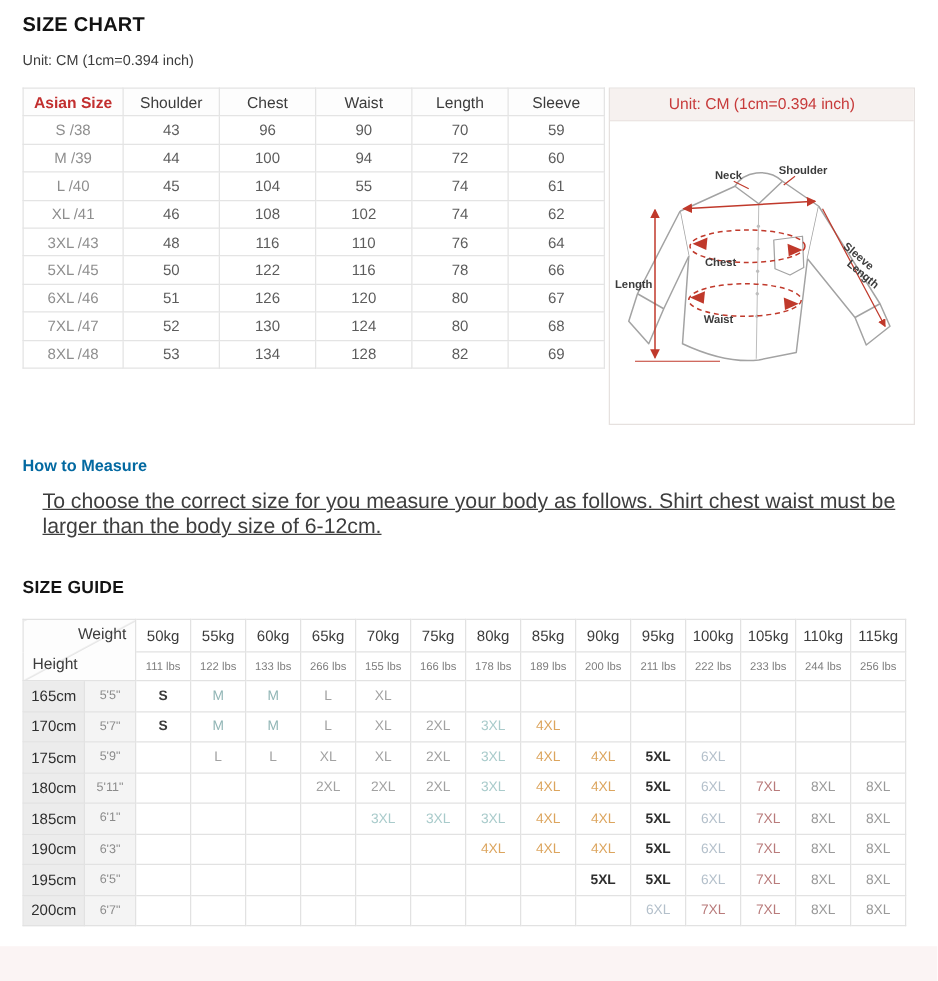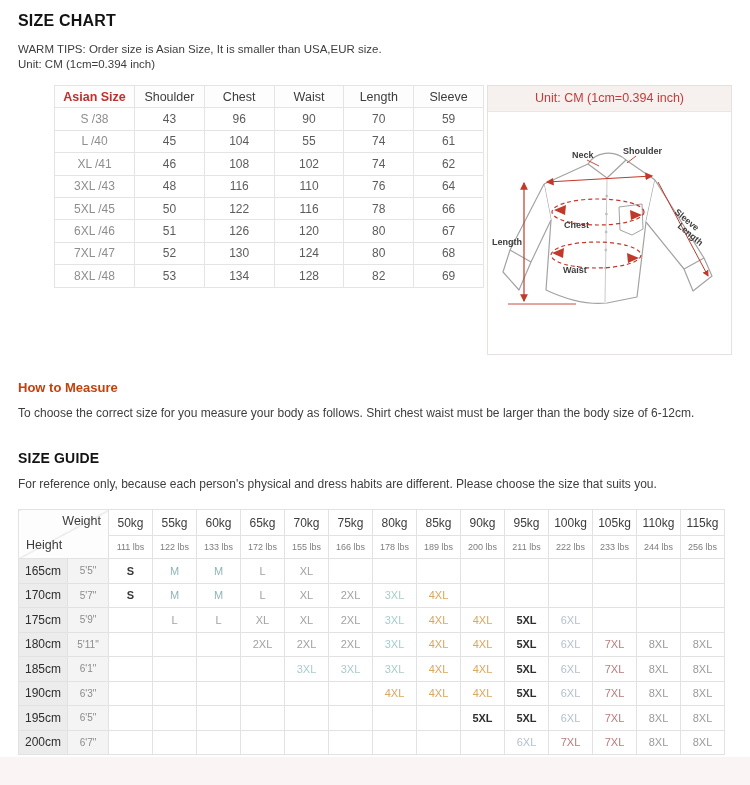--- a/index.html
+++ b/index.html
@@ -6,37 +6,37 @@
   body{
     width:750px;height:785px;position:relative;background:#ffffff;
     font-family:"Liberation Sans",sans-serif;color:#333;overflow:hidden;
   }
   .wrap{padding:10px 18px 0 18px;}
   .title{font-size:16px;font-weight:700;color:#131313;margin:2px 0 12px 0;letter-spacing:.2px;}
   .tip{font-size:11.5px;color:#3d3d3d;margin:0;line-height:15px;}
 
   
   .top{display:flex;align-items:flex-start;margin-top:13px;}
-  table.size{border-collapse:collapse;width:514px;table-layout:fixed;margin-left:36px;}
+  table.size{border-collapse:collapse;width:514px;table-layout:fixed;}
   table.size col.c0{width:80px;}
   .size th,.size td{border:1px solid #e4e4e4;text-align:center;padding:0;height:21.4px;}
   .size th{font-size:12.5px;font-weight:400;color:#3c3c3c;background:#fdfdfd;}
   .size th.asian{color:#c22f2f;font-weight:700;}
   .size td{font-size:12px;color:#5c5c5c;}
   .size td.slabel{color:#8e8e8e;}
 
   .panel{width:245px;height:270px;box-sizing:border-box;border:1px solid #e6e1df;margin-left:3px;background:#fff;}
   .unit{height:25px;line-height:25px;text-align:center;font-size:12.5px;color:#c73a3a;
         background:#f6f1ef;border-bottom:1px solid #ece5e3;}
   .diagram{width:243px;height:243px;}
   .diagram text{font-size:9px;font-weight:600;fill:#3c3c3c;}
 
   
-  .h2m{font-size:13px;font-weight:700;color:#c2410c;margin:25px 0 0 0;}
-  .body-text{font-size:12px;color:#3e3e3e;margin:11px 0 0 0;}
+  .h2m{font-size:13px;font-weight:700;color:#0369a1;margin:25px 0 0 0;}
+  .body-text{font-size:17px;color:#3e3e3e;margin:11px 0 0 16px;text-decoration:underline;}
   .h2g{font-size:14px;font-weight:700;color:#131313;margin:30px 0 0 0;letter-spacing:.2px;}
 
   
   table.guide{border-collapse:collapse;margin-top:18px;table-layout:fixed;}
   .guide th,.guide td{border:1px solid #e2e2e2;text-align:center;padding:0;}
   .guide th.kg{width:43px;height:25px;font-size:12px;font-weight:400;color:#3c3c3c;background:#fff;}
   .guide th.lbs{height:22px;font-size:9px;font-weight:400;color:#7e7e7e;background:#fff;}
   .guide td.corner{
     width:89px;background:
       linear-gradient(to bottom right,transparent calc(50% - .7px),#d6d6d6 50%,transparent calc(50% + .7px)),#fdfdfd;
@@ -50,21 +50,20 @@
   .guide td.sz.b{font-weight:700;}
 
   .band{position:absolute;left:0;right:0;bottom:0;height:28px;background:#fbf4f4;}
 </style>
 </head>
 <body>
 
 <div class="wrap">
 
   <div class="title">SIZE CHART</div>
-  <p class="tip">WARM TIPS: Order size is Asian Size, It is smaller than USA,EUR size.</p>
   <p class="tip">Unit: CM (1cm=0.394 inch)</p>
 
   <div class="top">
     <table class="size">
       <colgroup>
           <col class="c0">
           <col>
           <col>
           <col>
           <col>
@@ -81,20 +80,28 @@
           </tr>
         </thead>
       <tbody>
           <tr>
             <td class="slabel">S /38</td>
             <td>43</td>
             <td>96</td>
             <td>90</td>
             <td>70</td>
             <td>59</td>
+          </tr>
+          <tr>
+            <td class="slabel">M /39</td>
+            <td>44</td>
+            <td>100</td>
+            <td>94</td>
+            <td>72</td>
+            <td>60</td>
           </tr>
           <tr>
             <td class="slabel">L /40</td>
             <td>45</td>
             <td>104</td>
             <td>55</td>
             <td>74</td>
             <td>61</td>
           </tr>
           <tr>
@@ -202,21 +209,20 @@
         <text x="186" y="101" transform="rotate(40 186 101)">Sleeve</text>
         <text x="189" y="115" transform="rotate(40 189 115)">Length</text>
       </svg>
     </div>
   </div>
 
   <div class="h2m">How to Measure</div>
   <p class="body-text">To choose the correct size for you measure your body as follows. Shirt chest waist must be larger than the body size of 6-12cm.</p>
 
   <div class="h2g">SIZE GUIDE</div>
-  <p class="body-text">For reference only, because each person's physical and dress habits are different. Please choose the size that suits you.</p>
 
   <table class="guide">
     <thead>
         <tr>
           <td class="corner" rowspan="2" colspan="2">
             <span class="corner-weight">Weight</span>
             <span class="corner-height">Height</span>
           </td>
           <th class="kg">50kg</th>
           <th class="kg">55kg</th>
@@ -230,21 +236,21 @@
           <th class="kg">95kg</th>
           <th class="kg">100kg</th>
           <th class="kg">105kg</th>
           <th class="kg">110kg</th>
           <th class="kg">115kg</th>
         </tr>
         <tr>
           <th class="lbs">111 lbs</th>
           <th class="lbs">122 lbs</th>
           <th class="lbs">133 lbs</th>
-          <th class="lbs">172 lbs</th>
+          <th class="lbs">266 lbs</th>
           <th class="lbs">155 lbs</th>
           <th class="lbs">166 lbs</th>
           <th class="lbs">178 lbs</th>
           <th class="lbs">189 lbs</th>
           <th class="lbs">200 lbs</th>
           <th class="lbs">211 lbs</th>
           <th class="lbs">222 lbs</th>
           <th class="lbs">233 lbs</th>
           <th class="lbs">244 lbs</th>
           <th class="lbs">256 lbs</th>

